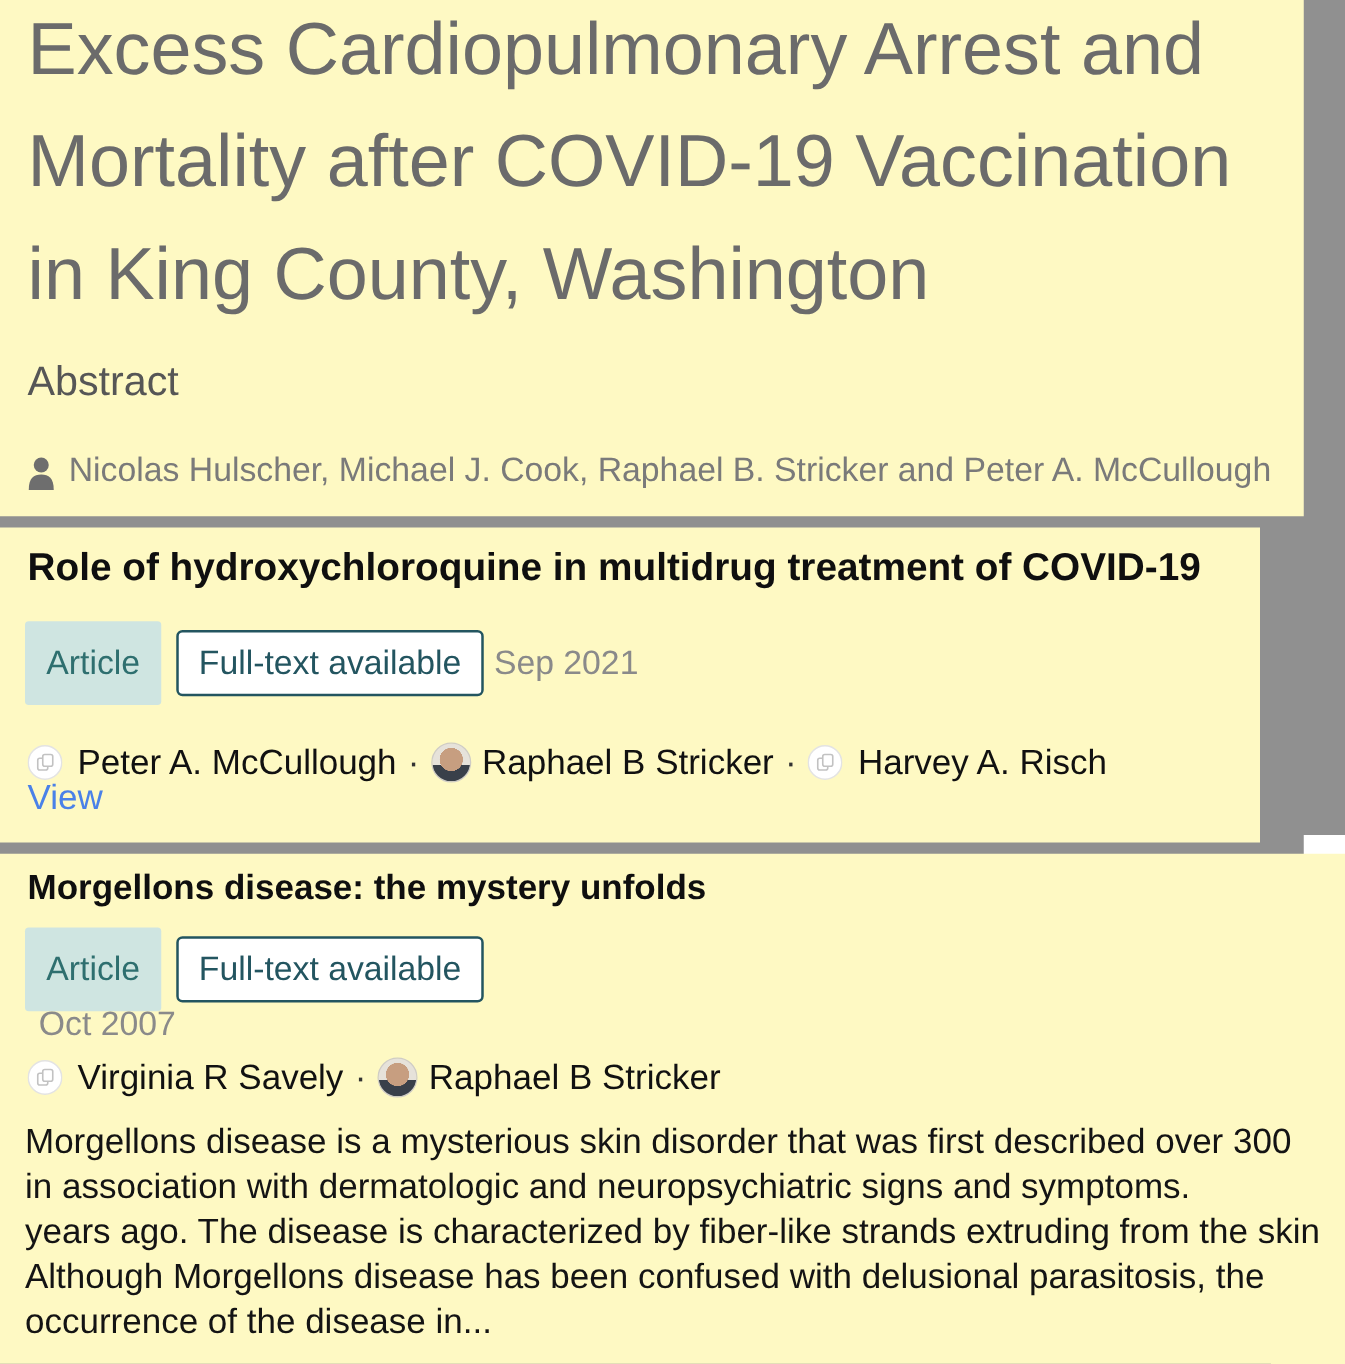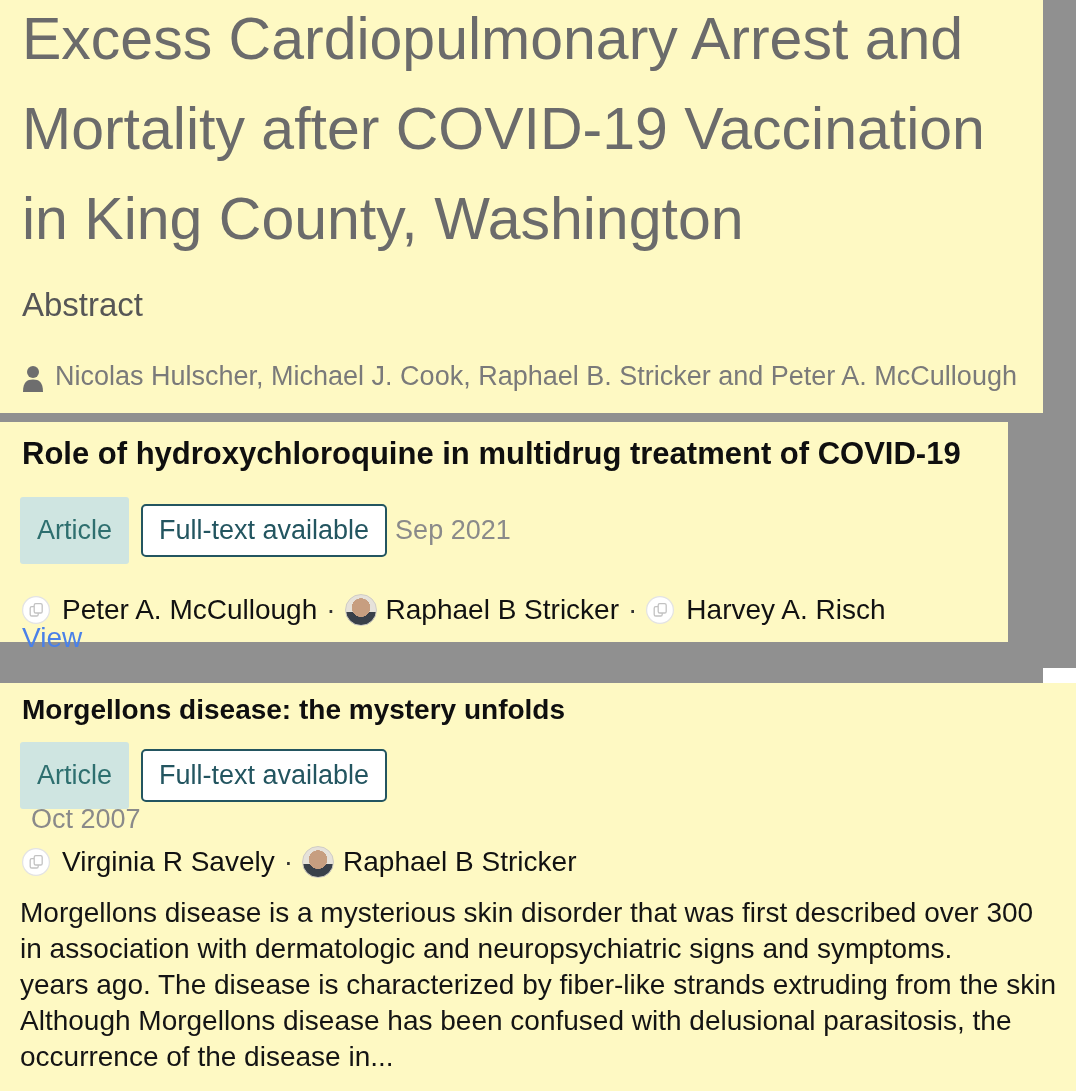--- a/index.html
+++ b/index.html
@@ -3,21 +3,21 @@
 <meta charset="utf-8">
 <style>
   html,body { margin:0; padding:0; }
   body {
     width:1076px; height:1091px; position:relative; overflow:hidden;
     background:#909090;
     font-family:"Liberation Sans", sans-serif;
   }
   .panel { position:absolute; background:#fef9c3; }
   #panel-top   { left:0; top:0; width:1043px; height:413px; }
-  #popup-card  { left:0; top:422px; width:1008px; height:220px; }
+  #popup-card  { left:0; top:422px; width:1008px; height:252px; }
   #panel-bottom{ left:0; top:683px; width:1076px; height:408px; }
   #corner-patch{ position:absolute; left:1043px; top:668px; width:33px; height:30px; background:#ffffff; }
 
   
   #pub-title {
     position:absolute; left:22px; top:-6px; width:1004px; margin:0;
     font-size:59px; line-height:90px; font-weight:400; color:#6b6b6b;
   }
   #abstract-heading {
     position:absolute; left:22px; top:286px; margin:0;

